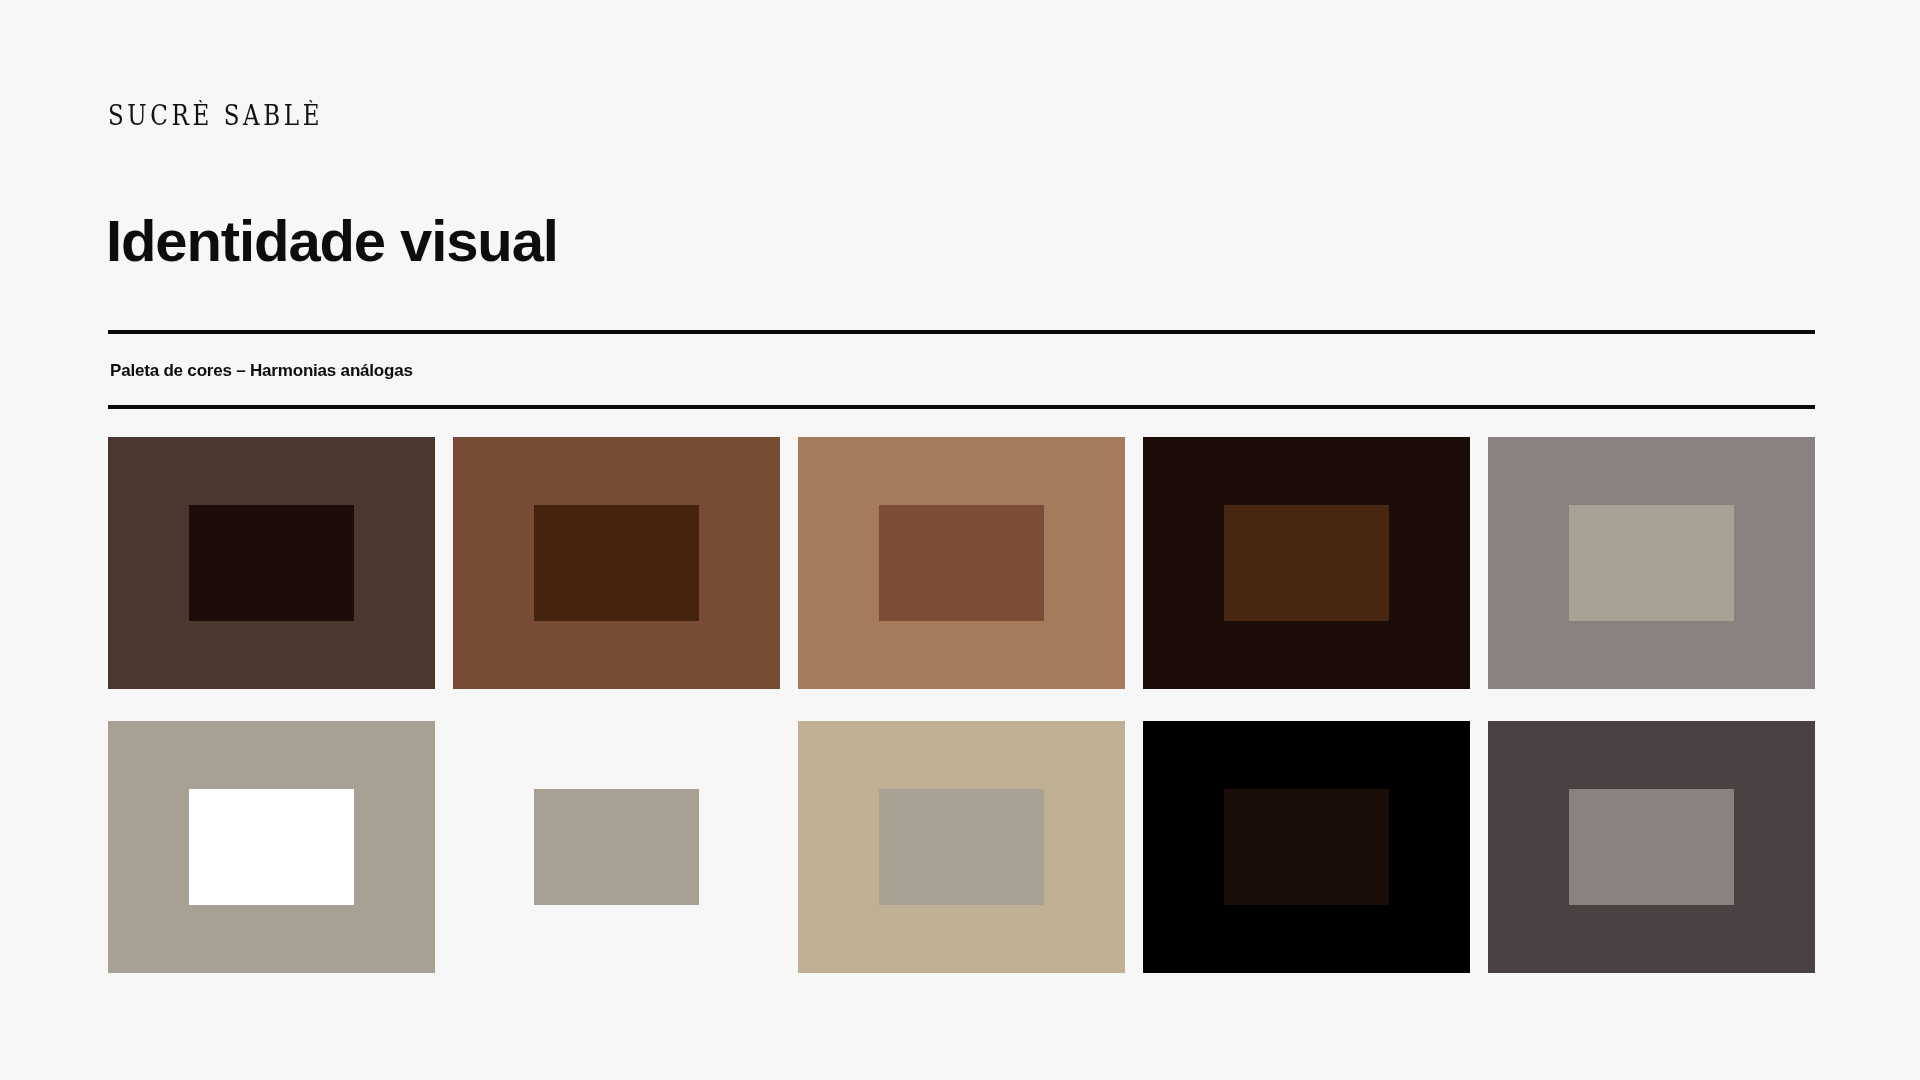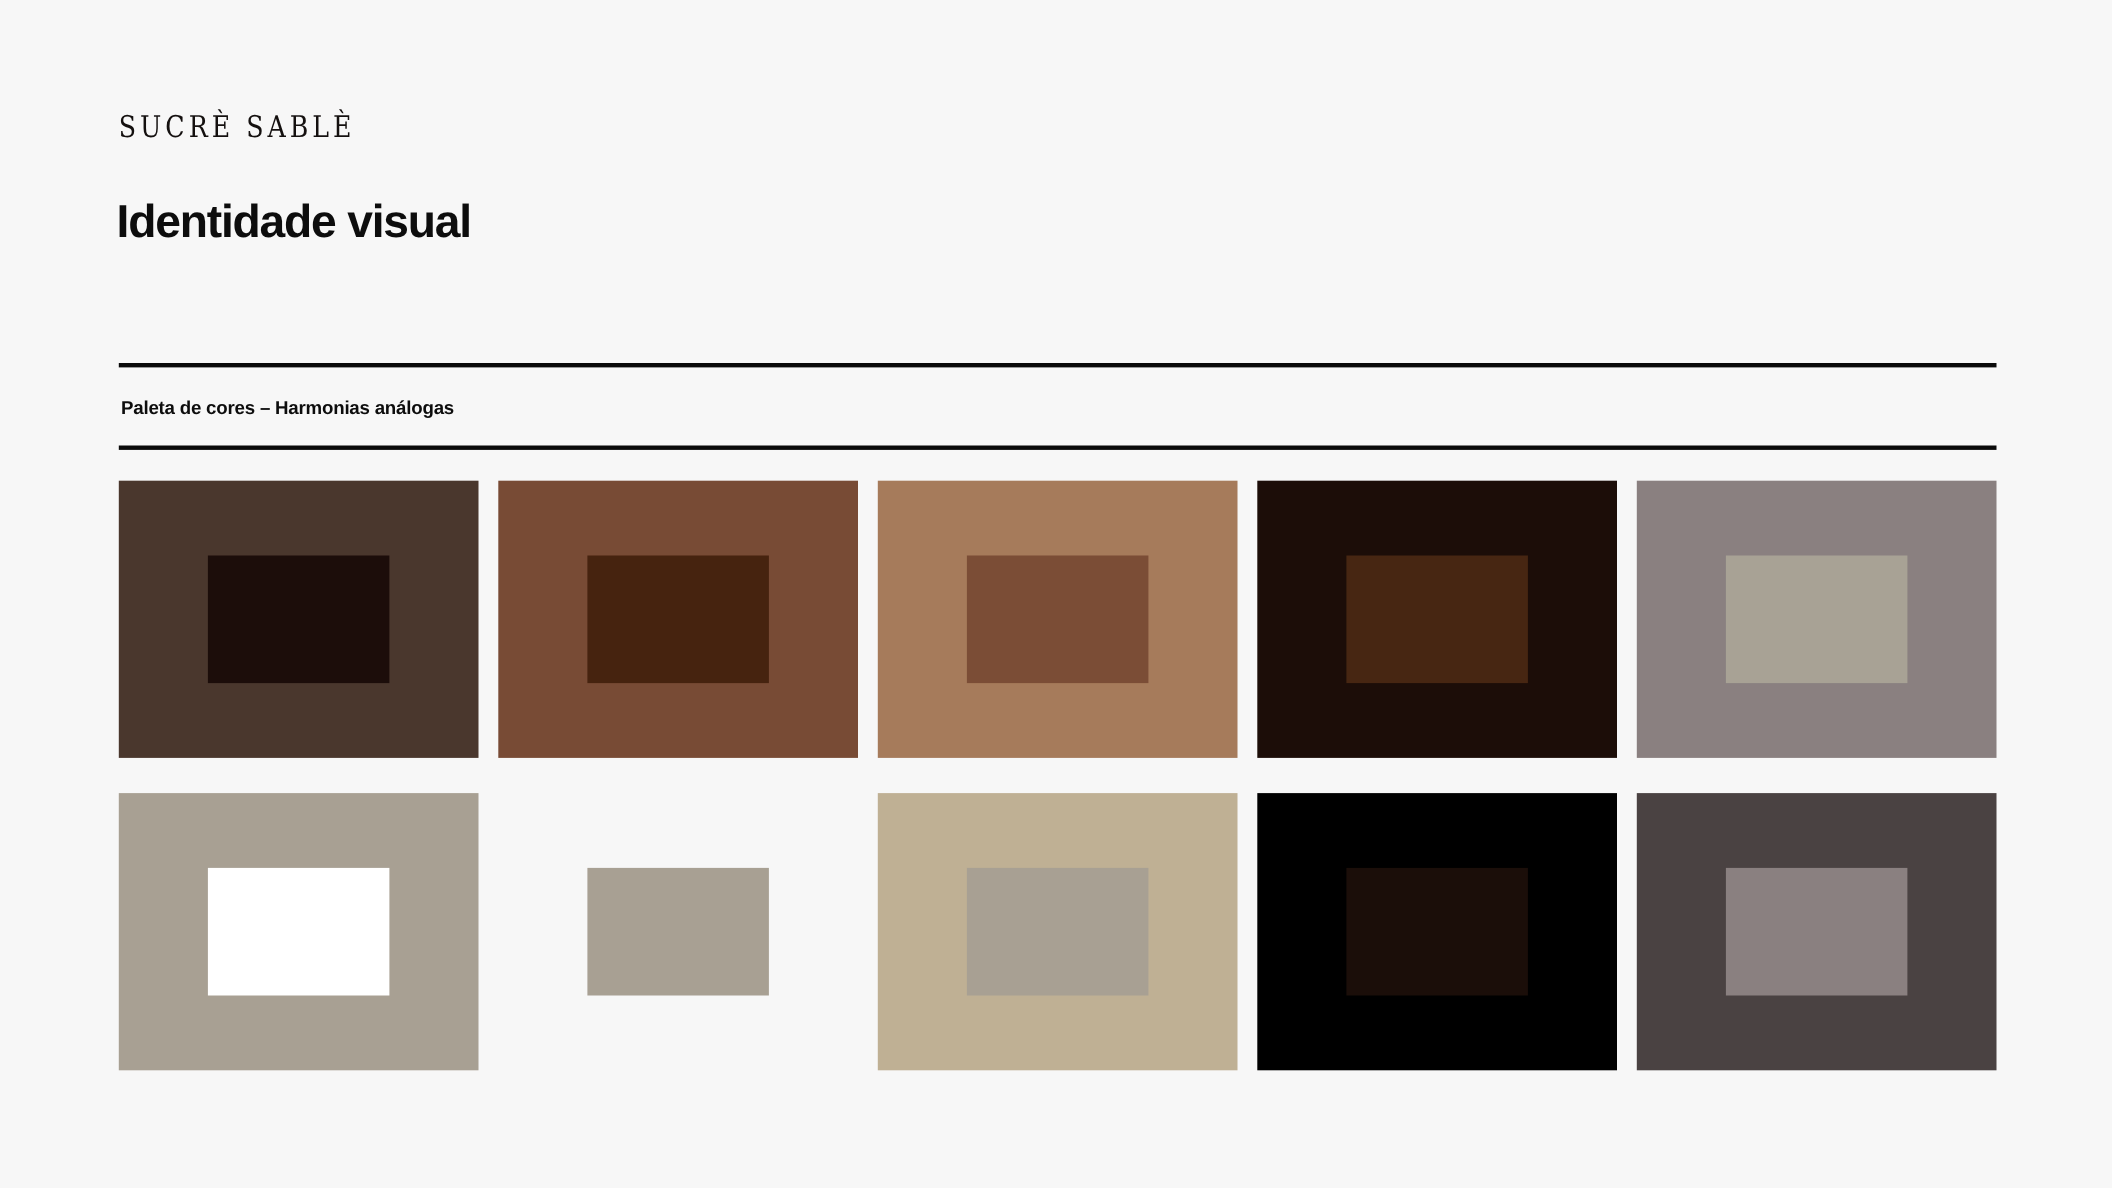--- a/index.html
+++ b/index.html
@@ -38,23 +38,23 @@
     line-height: 1;
     white-space: nowrap;
     transform: scaleY(1.18);
     transform-origin: left top;
   }
 
   
   .page-title {
     position: absolute;
     left: 106px;
-    top: 180px;
+    top: 212px;
     font-family: "Liberation Sans", sans-serif;
-    font-size: 42px;
+    font-size: 58px;
     font-weight: 700;
     letter-spacing: -1.1px;
     color: #0D0D0D;
     line-height: 1;
     white-space: nowrap;
   }
 
   
   .section-head {
     position: absolute;

